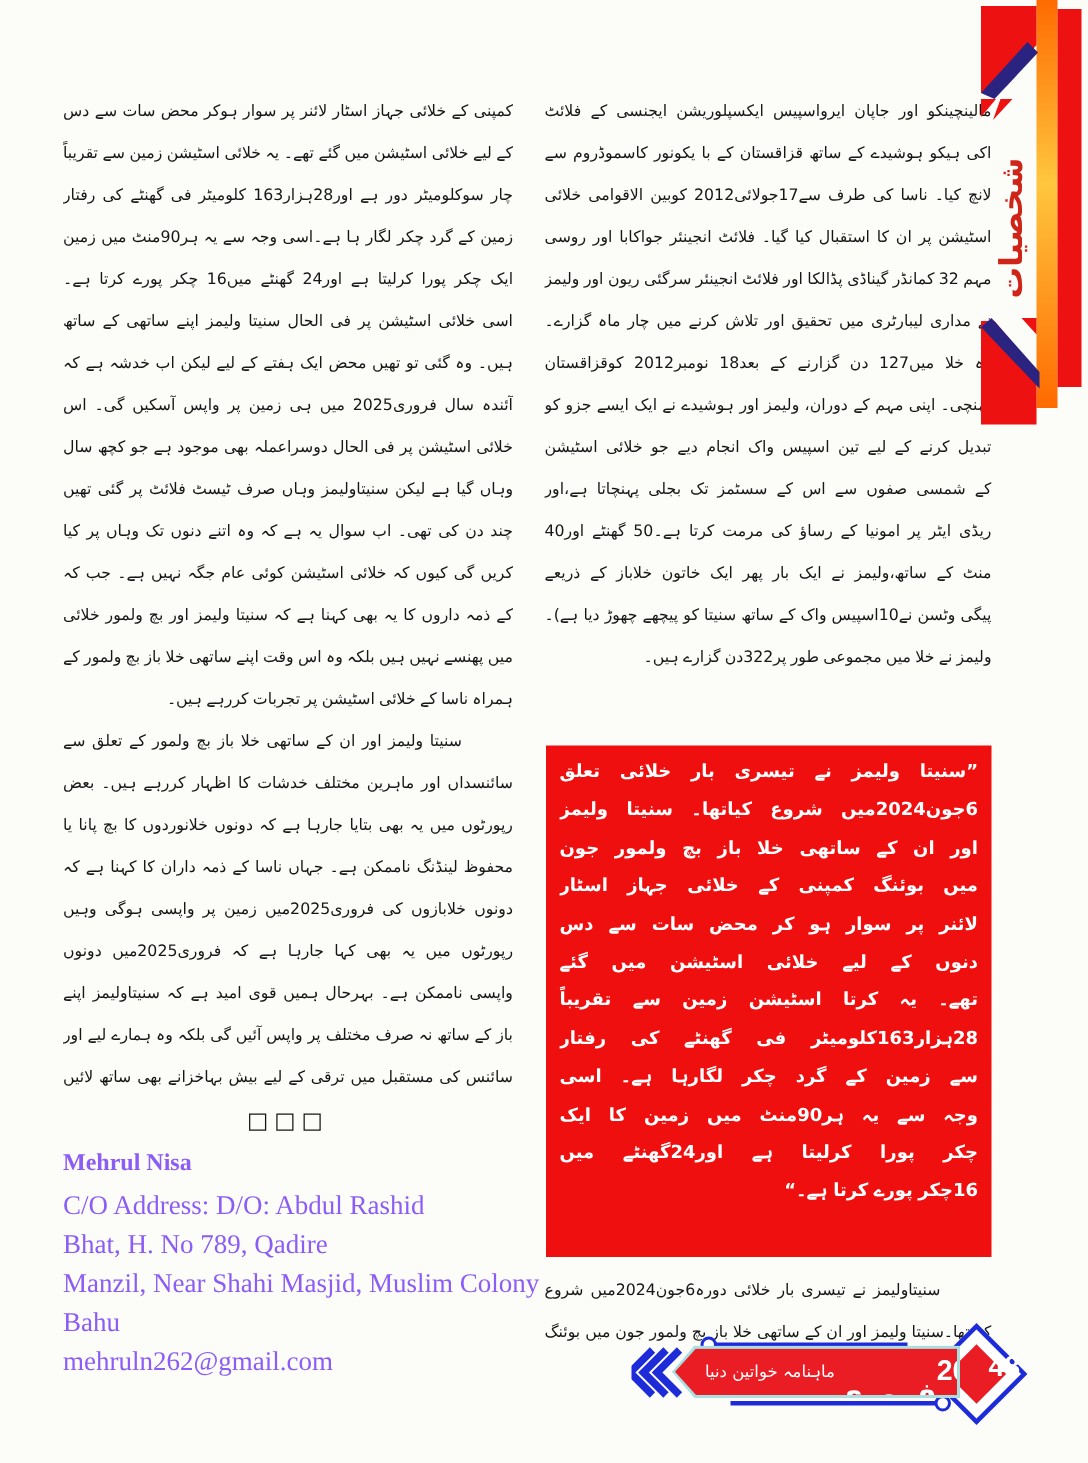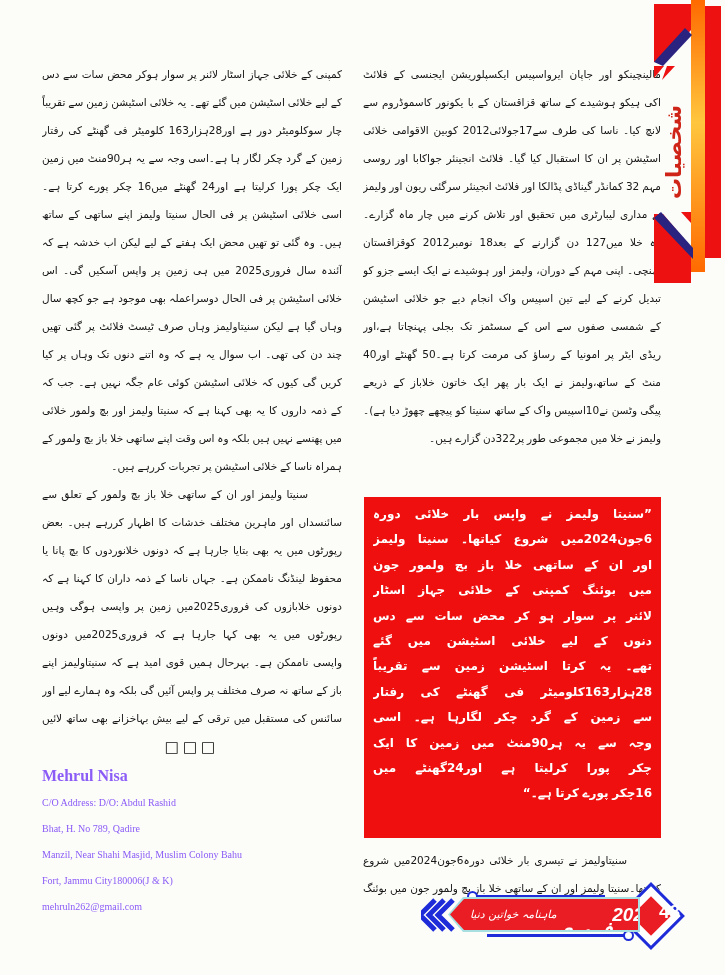--- a/index.html
+++ b/index.html
@@ -29,21 +29,21 @@
     font-size:12px;font-weight:bold;color:#ffffff;word-spacing:-0.5px;
     text-align:justify;text-align-last:justify;
   }
   .quote .qline:last-child{text-align-last:right;}
   
   .endmark{left:42px;top:738px;width:300px;text-align:center;
     font-size:15px;font-weight:bold;letter-spacing:4px;color:#111;}
   .author{left:42px;top:762px;width:335px;color:#8b5cf6;
     font-family:"Liberation Serif",serif;}
   .author-name{font-size:16px;font-weight:bold;line-height:28px;}
-  .author .aline{font-size:10px;line-height:26px;font-family:Liberation Serif, serif;}
+  .author .aline{font-size:18px;line-height:26px;font-family:Liberation Serif, serif;}
   
   .banner-label{
     left:601px;top:134px;width:146px;height:36px;
     transform:rotate(-90deg);
     text-align:center;font-size:21px;font-weight:bold;color:#cf2418;
     line-height:36px;direction:rtl;
   }
   
   .footer{left:415px;top:882px;width:310px;height:86px;}
   .fline{background:#1d2bd8;height:2.5px;}
@@ -56,21 +56,20 @@
     left:212px;top:10px;width:42px;height:42px;
     border:3px solid #1d2bd8;transform:rotate(45deg);background:#fff;z-index:1;
   }
   .diamond-inner{
     left:222px;top:20px;width:28px;height:28px;
     background:#ea1c24;transform:rotate(45deg);z-index:2;
   }
   .ribbon-outer{
     left:33px;top:15px;width:192px;height:35px;background:#a8e0e2;z-index:3;
     clip-path:polygon(15px 0,100% 0,100% 100%,15px 100%,0 50%);
-    font-style:italic;
   }
   .ribbon-inner{
     position:absolute;inset:2px;background:#ea1c24;
     clip-path:polygon(14px 0,100% 0,100% 100%,14px 100%,0 50%);
     display:flex;direction:ltr;align-items:center;justify-content:space-between;
     padding:0 6px 0 20px;box-sizing:border-box;color:#fff;
   }
   .rb-mag{font-size:11px;direction:rtl;white-space:nowrap;}
   .rb-month{font-size:20px;font-weight:bold;direction:rtl;white-space:nowrap;margin-top:28px;}
   .rb-year{font-size:19px;font-weight:bold;font-family:"Liberation Sans",sans-serif;}
@@ -94,21 +93,21 @@
     <div class="uline">پہنچی۔ اپنی مہم کے دوران، ولیمز اور ہوشیدے نے ایک ایسے جزو کو</div>
     <div class="uline">تبدیل کرنے کے لیے تین اسپیس واک انجام دیے جو خلائی اسٹیشن</div>
     <div class="uline">کے شمسی صفوں سے اس کے سسٹمز تک بجلی پہنچاتا ہے،اور اسٹیشن کے</div>
     <div class="uline">ریڈی ایٹر پر امونیا کے رساؤ کی مرمت کرتا ہے۔50 گھنٹے اور40</div>
     <div class="uline">منٹ کے ساتھ،ولیمز نے ایک بار پھر ایک خاتون خلاباز کے ذریعے</div>
     <div class="uline">پیگی وٹسن نے10اسپیس واک کے ساتھ سنیتا کو پیچھے چھوڑ دیا ہے)۔</div>
     <div class="uline">ولیمز نے خلا میں مجموعی طور پر322دن گزارے ہیں۔</div>
   </div>
 
 <div class="abs quote">
-    <div class="qline">”سنیتا ولیمز نے واپس بار خلائی دورہ</div>
+    <div class="qline">”سنیتا ولیمز نے تیسری بار خلائی تعلق</div>
     <div class="qline">6جون2024میں شروع کیاتھا۔ سنیتا ولیمز</div>
     <div class="qline">اور ان کے ساتھی خلا باز بچ ولمور جون</div>
     <div class="qline">میں بوئنگ کمپنی کے خلائی جہاز اسٹار</div>
     <div class="qline">لائنر پر سوار ہو کر محض سات سے دس</div>
     <div class="qline">دنوں کے لیے خلائی اسٹیشن میں گئے</div>
     <div class="qline">تھے۔ یہ کرتا اسٹیشن زمین سے تقریباً</div>
     <div class="qline">28ہزار163کلومیٹر فی گھنٹے کی رفتار</div>
     <div class="qline">سے زمین کے گرد چکر لگارہا ہے۔ اسی</div>
     <div class="qline">وجہ سے یہ ہر90منٹ میں زمین کا ایک</div>
     <div class="qline">چکر پورا کرلیتا ہے اور24گھنٹے میں</div>
@@ -150,21 +149,20 @@
   </div>
 
 <div class="abs endmark">□□□</div>
 
 <div class="abs author">
   <div class="author-name">Mehrul  Nisa</div>
   <div>
       <div class="aline">C/O Address: D/O: Abdul Rashid</div>
       <div class="aline">Bhat, H. No 789, Qadire</div>
       <div class="aline">Manzil, Near Shahi Masjid, Muslim Colony Bahu</div>
-      <div class="aline">Fort, Jammu City180006(J &amp; K)</div>
       <div class="aline">mehruln262@gmail.com</div>
     </div>
 </div>
 
 <svg class="abs" style="right:2px;top:0;" width="70" height="292" viewBox="0 0 70 292">
   <defs>
     <linearGradient id="og" x1="0" y1="0" x2="0" y2="1">
       <stop offset="0" stop-color="#ff6a00"></stop>
       <stop offset="0.45" stop-color="#ffc63e"></stop>
       <stop offset="1" stop-color="#ff6a00"></stop>

